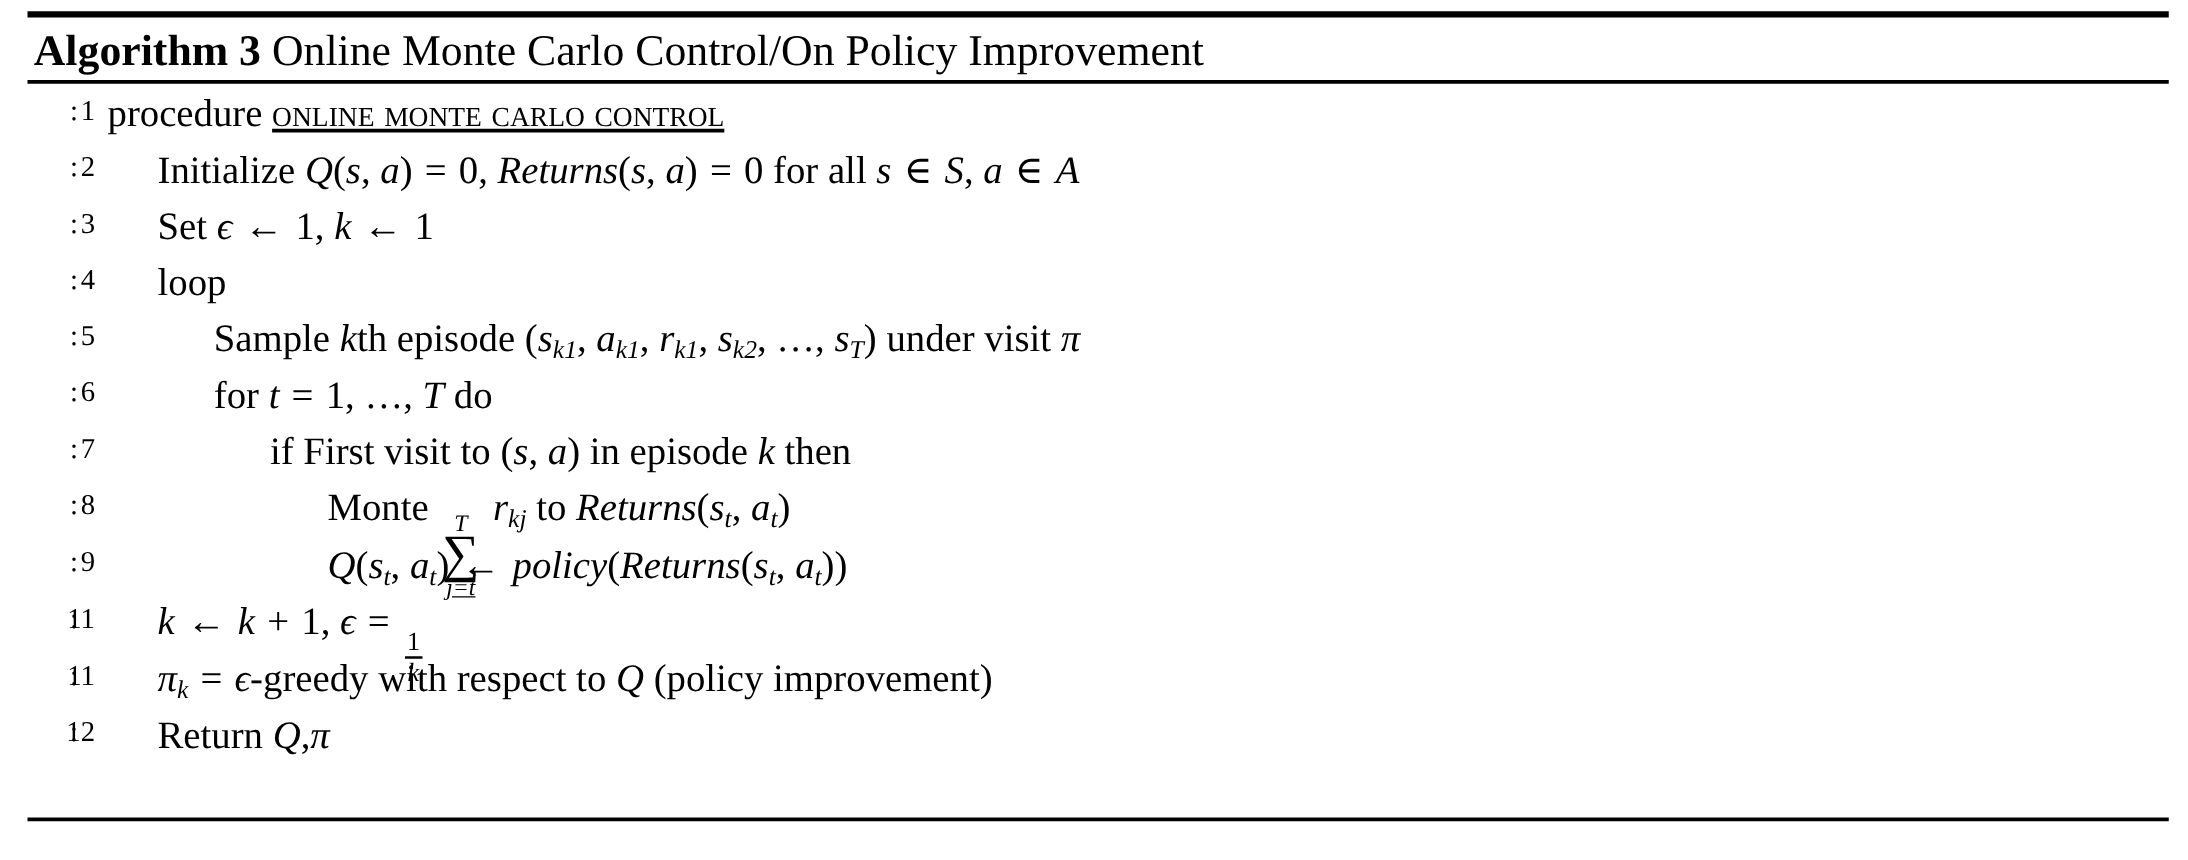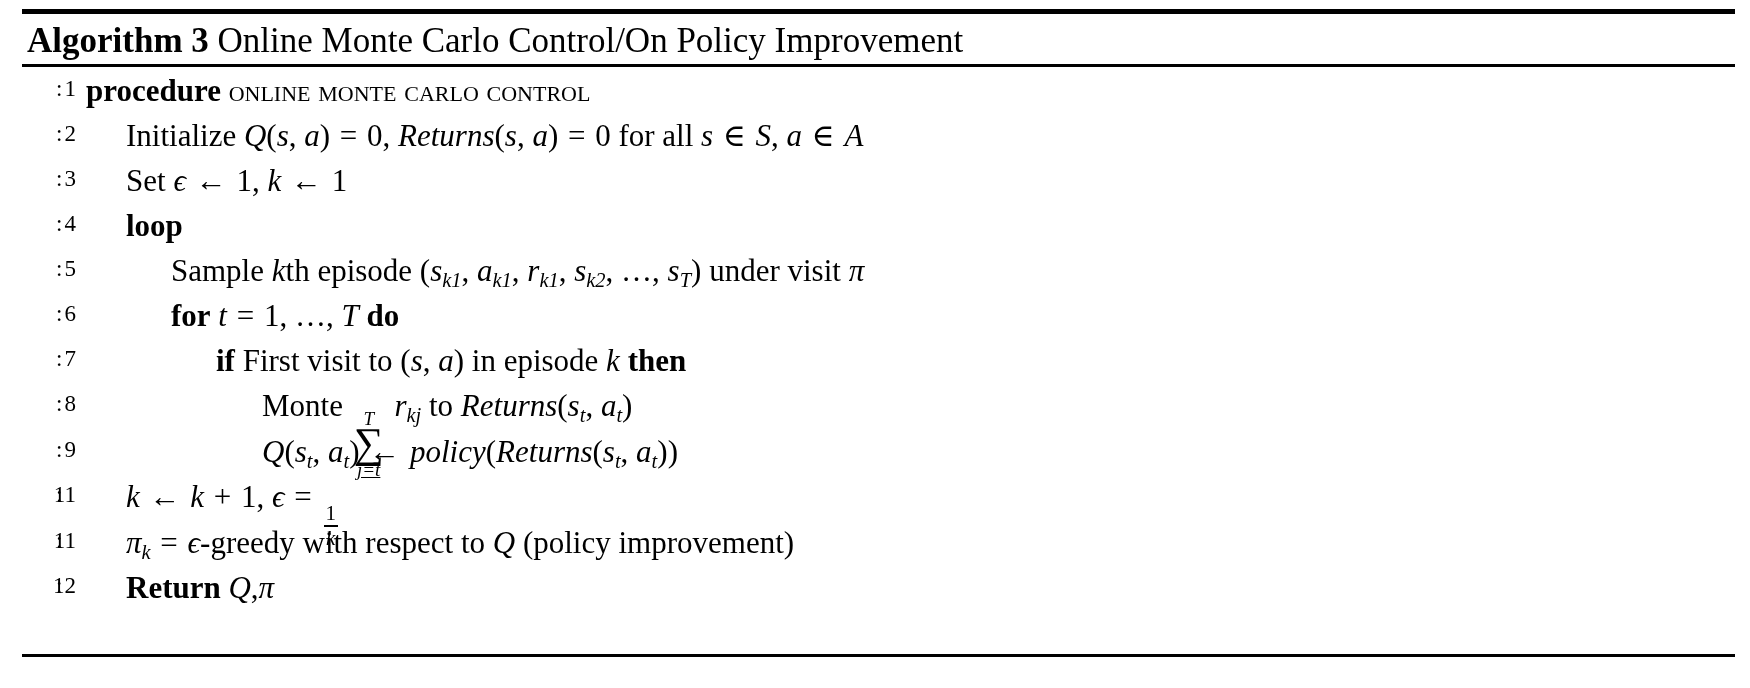--- a/index.html
+++ b/index.html
@@ -85,25 +85,26 @@
 
   
   .tall-sum  { height: 46px; }
   .tall-frac { height: 46px; }
 
   
   .mi { font-style: italic; font-family: "Liberation Serif", "DejaVu Serif", serif; }
   .mn { font-style: normal; }
   .mo { font-style: normal; padding: 0 2px; }
   .mtext { font-style: normal; }
-  .bold { font-weight: bold; }
+  .bold { font-weight: normal; }
   .sc {
     font-variant: small-caps;
     text-transform: lowercase;
     font-size: 31px;
+    text-decoration: underline;
   }
   .sc::first-letter { font-size: 31px; }
 
   sub, sup {
     font-size: 0.66em;
     font-style: italic;
     line-height: 0;
   }
   sub { vertical-align: -0.28em; }
 

